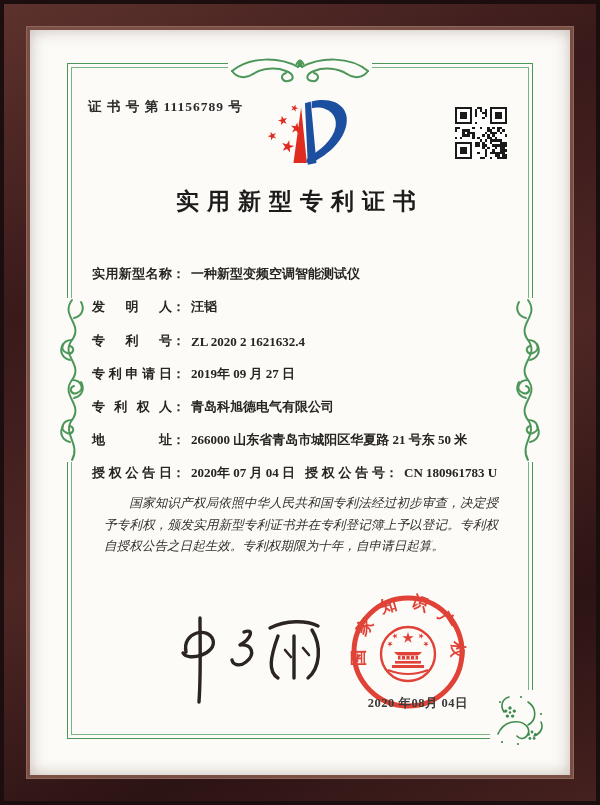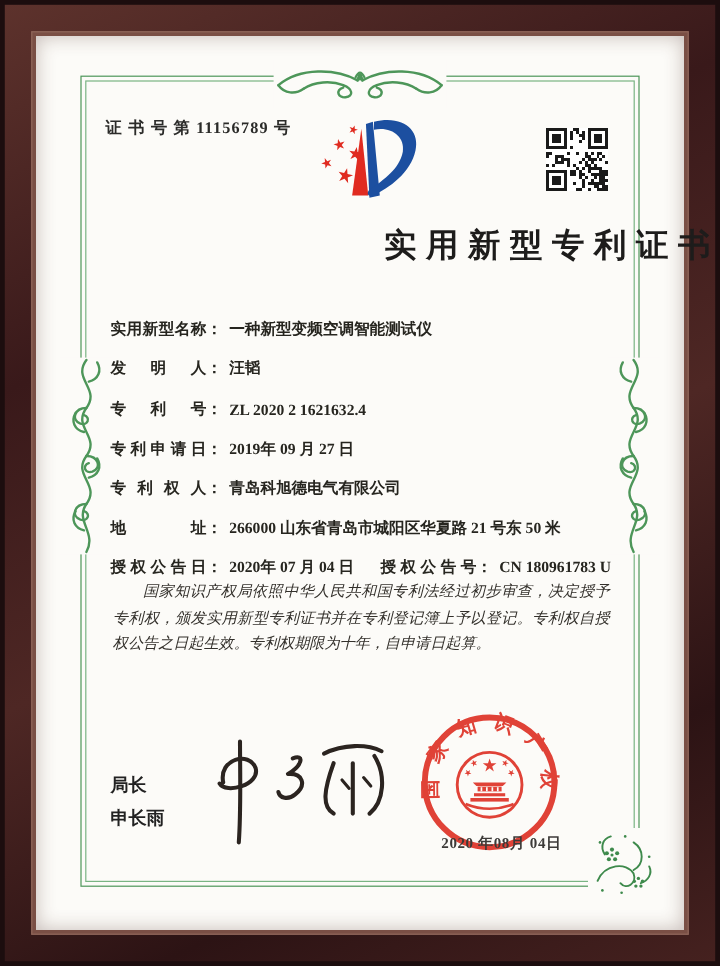--- a/index.html
+++ b/index.html
@@ -19,32 +19,32 @@
   .orn svg{display:block;width:100%;height:100%;}
   .orn-top{left:228px;top:50px;width:144px;height:40px;}
   .orn-left{left:50px;top:298px;width:44px;height:164px;}
   .orn-right{left:506px;top:298px;width:44px;height:164px;}
   .orn-right svg{transform:scaleX(-1);}
   .orn-br{left:490px;top:690px;width:58px;height:58px;}
   
   .cert-no{position:absolute;left:88px;top:98px;font-size:13.5px;font-weight:600;color:#2b2b29;letter-spacing:1px;z-index:4;}
   .logo{position:absolute;left:256px;top:94px;width:96px;height:84px;z-index:4;}
   .qr{position:absolute;left:455px;top:106px;width:52px;height:54px;z-index:4;}
-  .title{position:absolute;left:0;right:0;top:186px;text-align:right;font-size:27px;font-weight:700;
+  .title{position:absolute;left:0;right:0;top:186px;text-align:center;font-size:23px;font-weight:700;
          letter-spacing:8px;color:#1d1c1b;z-index:4;}
   
   .fields{position:absolute;left:92px;top:250px;width:430px;z-index:4;}
   .frow{height:33.2px;display:flex;align-items:flex-end;font-size:13px;font-weight:700;color:#26251f;white-space:nowrap;}
   .flabel{display:inline-block;width:80px;text-align:justify;text-align-last:justify;}
   .colon{display:inline-block;margin-right:6px;}
-  .pair2{margin-left:22px;display:flex;align-items:center;}
+  .pair2{margin-left:10px;display:flex;align-items:center;}
   
   .paras{position:absolute;left:88px;top:477px;width:426px;z-index:4;
          font-size:12.6px;line-height:21.6px;color:#33302b;text-align:justify;font-style:italic;}
-  .paras p{margin:6px;text-indent:2em;}
+  .paras p{margin:16px;text-indent:2em;}
   
   .director{position:absolute;left:92px;top:641px;z-index:4;
             font-family:"Liberation Sans","DejaVu Sans",sans-serif;
             font-size:15px;font-weight:700;color:#222;line-height:28px;}
   .sig{position:absolute;left:158px;top:612px;width:185px;height:95px;z-index:4;}
   .seal{position:absolute;left:348px;top:592px;width:120px;height:120px;z-index:4;opacity:.9;}
   .seal-date{position:absolute;left:350px;top:695px;width:118px;text-align:right;z-index:5;
              font-size:12.5px;font-weight:700;color:#3c3a38;letter-spacing:.5px;}
 </style>
 </head>
@@ -310,24 +310,20 @@
           <span class="colon">：</span>
           <span>CN 180961783 U</span>
       </span>
     </div>
   </div>
 
   <div class="paras">
     <p>国家知识产权局依照中华人民共和国专利法经过初步审查，决定授予专利权，颁发实用新型专利证书并在专利登记簿上予以登记。专利权自授权公告之日起生效。专利权期限为十年，自申请日起算。</p>
   </div>
 
-  <div class="director">
-    <div>局长</div>
-    <div>申长雨</div>
-  </div>
 
   <svg class="sig" viewBox="0 0 185 95">
     <g stroke="#2b2420" stroke-width="3.4" fill="none" stroke-linecap="round" stroke-linejoin="round">
       <path d="M28,40 C24,20 50,14 55,28 C59,42 30,50 25,41"></path>
       <path d="M42,6 C42,30 43,62 41,90"></path>
       <path d="M86,20 C96,16 94,26 82,33 C94,32 98,42 88,50 C82,55 75,53 74,48"></path>
       <path d="M112,16 C128,8 148,8 160,14"></path>
       <path d="M120,24 C112,46 110,60 120,66"></path>
       <path d="M154,18 C164,34 162,56 150,66"></path>
       <path d="M136,24 L136,66"></path>

